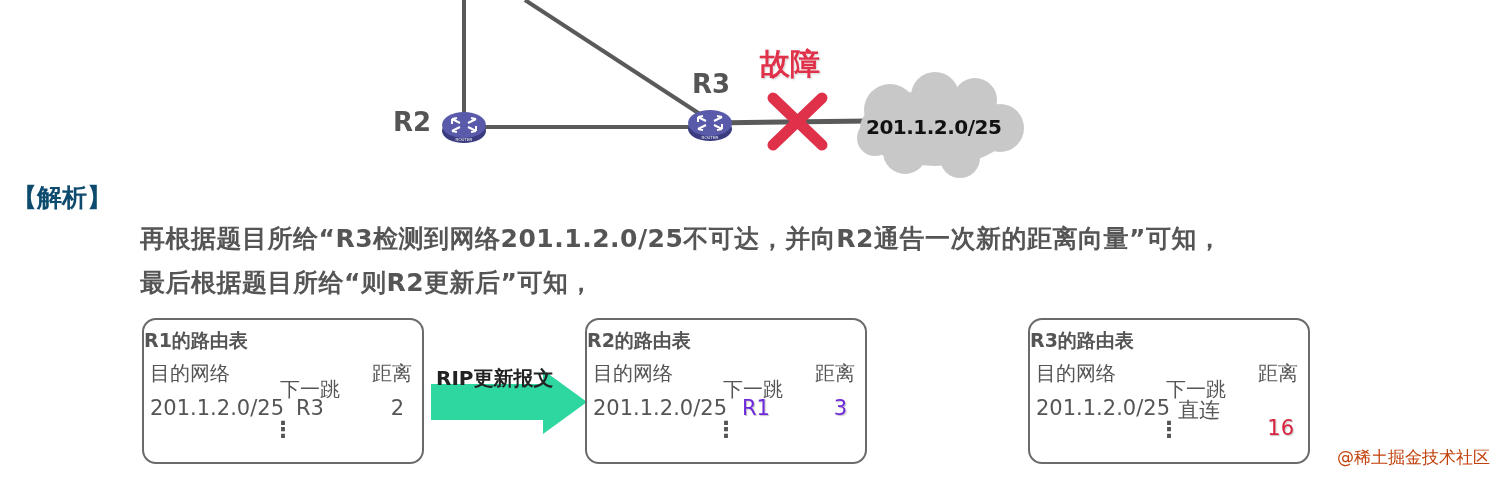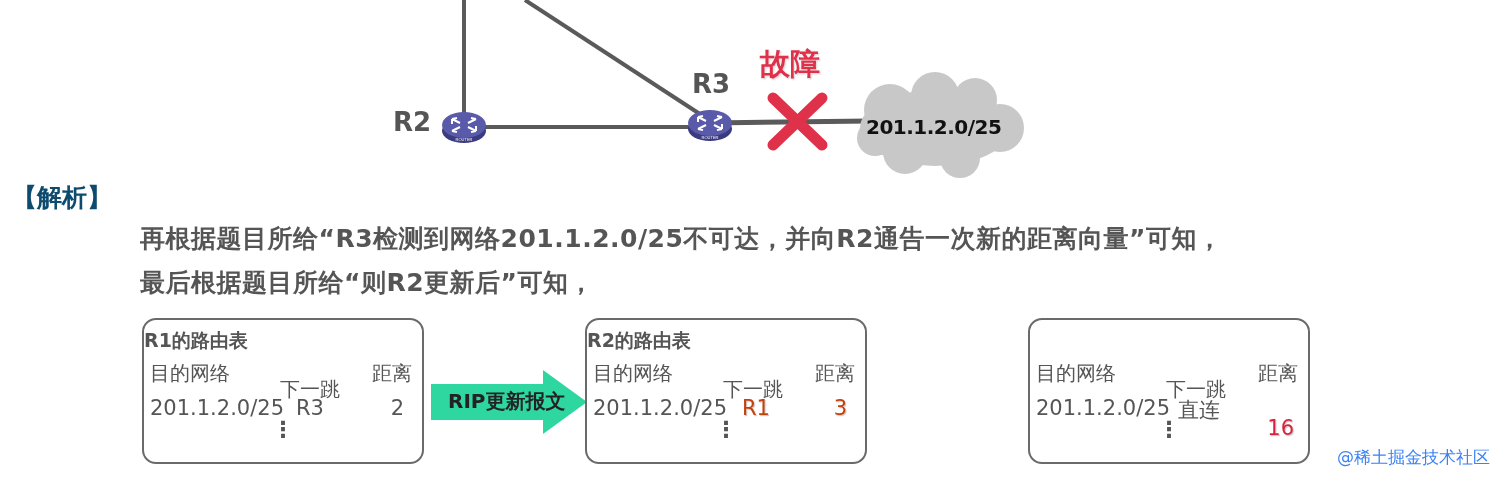--- a/index.html
+++ b/index.html
@@ -19,25 +19,25 @@
     border: 2px solid #6a6a6a; border-radius: 14px; background: #fff;
   }
   .table-title { position: absolute; top: 8px; left: 0; width: 100%; text-align: left; font-size: 19px; font-weight: bold; color: #555; }
   .col { position: absolute; font-size: 20px; font-weight: normal; color: #555; white-space: nowrap; }
   .hdr { top: 40px; }
   .row { top: 76px; font-size: 21px; }
   .c1 { left: 6px; }
   .c2 { left: 136px; margin-top: 16px; }
   .c3 { right: 10px; }
   .dots { position: absolute; top: 106px; left: 0; width: 100%; text-align: center; font-size: 22px; line-height: 8px; color: #555; font-weight: bold; }
-  .green-val { color: #c2410c; text-shadow: 0 0 2px #fff, 1px 1px 1px rgba(0,0,0,0.3); }
+  .green-val { color: #6d28d9; text-shadow: 0 0 2px #fff, 1px 1px 1px rgba(0,0,0,0.3); }
   .red-val { color: #d8233f; text-shadow: 0 0 2px #fff, 1px 1px 1px rgba(0,0,0,0.3); margin-top: 20px; }
   #arrow { position: absolute; left: 431px; top: 370px; width: 156px; height: 64px; }
-  .arrow-text { position: absolute; left: 436px; top: 388px; font-size: 20px; font-weight: bold; color: #222; white-space: nowrap; margin-left: 12px; }
-  .watermark { position: absolute; left: 1337px; top: 446px; font-size: 17px; color: #3b82f6; white-space: nowrap; }
+  .arrow-text { position: absolute; left: 436px; top: 365px; font-size: 20px; font-weight: bold; color: #222; white-space: nowrap; }
+  .watermark { position: absolute; left: 1337px; top: 446px; font-size: 17px; color: #c2410c; white-space: nowrap; }
 </style>
 </head>
 <body>
 
 <svg id="topology" viewBox="0 0 1512 180">
 
   <line x1="464" y1="0" x2="464" y2="118" stroke="#5a5a5a" stroke-width="4"></line>
   <line x1="525" y1="0" x2="706" y2="118" stroke="#5a5a5a" stroke-width="4"></line>
   <line x1="464" y1="127" x2="710" y2="127" stroke="#5a5a5a" stroke-width="4"></line>
   <line x1="710" y1="123" x2="870" y2="121" stroke="#5a5a5a" stroke-width="5"></line>
@@ -103,20 +103,21 @@
   <div class="col hdr c1">目的网络</div>
   <div class="col hdr c2">下一跳</div>
   <div class="col hdr c3">距离</div>
   <div class="col row c1">201.1.2.0/25</div>
   <div class="col row green-val" style="left:155px;">R1</div>
   <div class="col row green-val" style="right:18px;">3</div>
   <div class="dots">⋮</div>
 </div>
 
 <div class="table-box" style="left:1028px;">
+  <div class="table-title">R3的路由表</div>
   <div class="col hdr c1">目的网络</div>
   <div class="col hdr c2">下一跳</div>
   <div class="col hdr c3">距离</div>
   <div class="col row c1">201.1.2.0/25</div>
   <div class="col row" style="left:148px;">直连</div>
   <div class="col row red-val" style="right:14px;">16</div>
   <div class="dots">⋮</div>
 </div>
 
 <div class="watermark">@稀土掘金技术社区</div>

